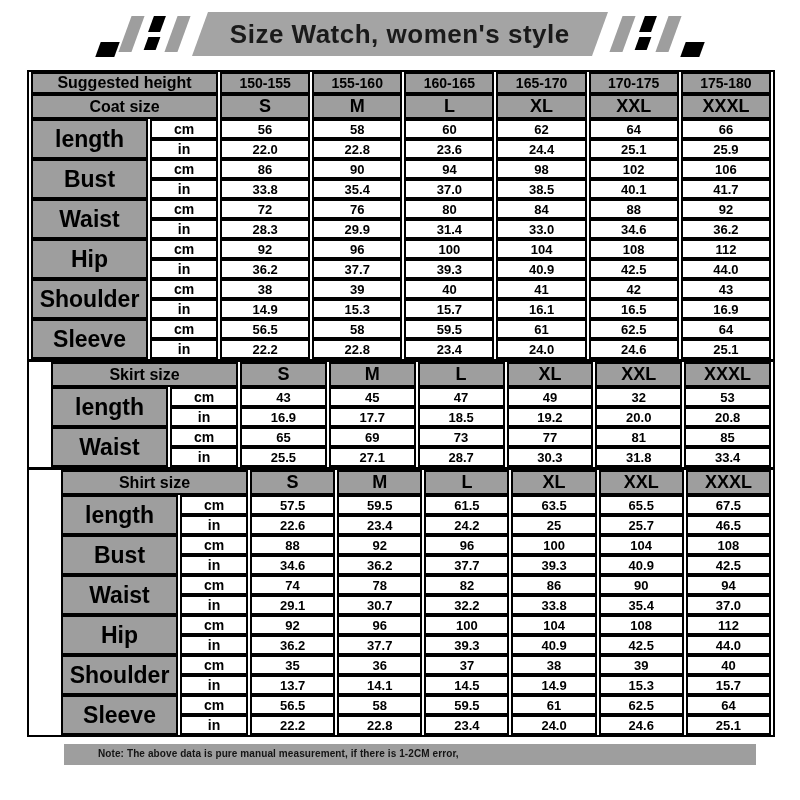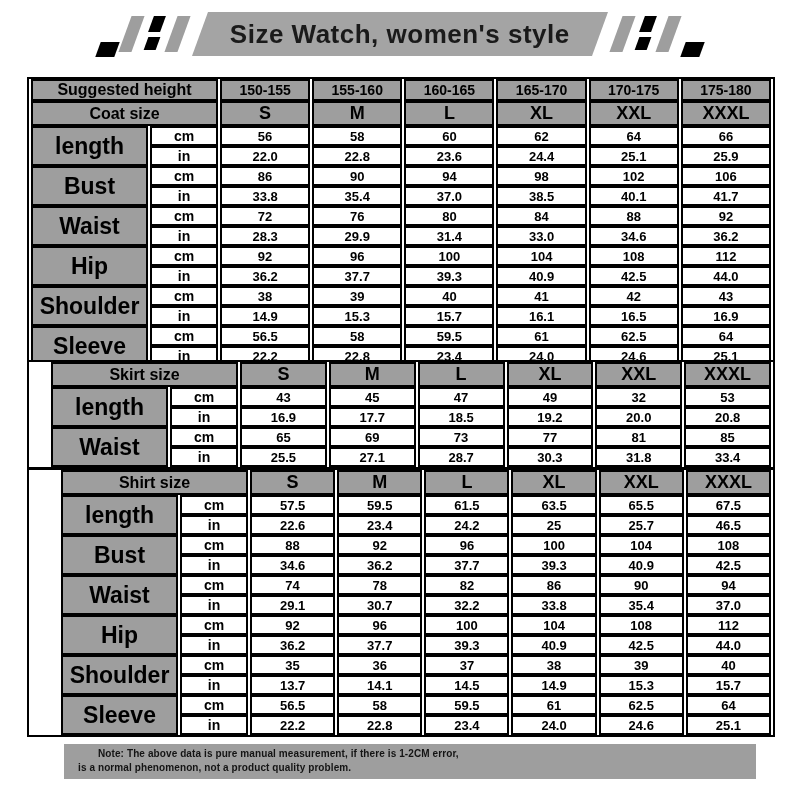--- a/index.html
+++ b/index.html
@@ -57,21 +57,21 @@
     font-weight:700; color:var(--text);
     overflow:hidden; white-space:nowrap;
   }
   th.group-label  { background:var(--header_bg); font-size:16px; height:20px; }
   th.height-col   { background:var(--header_bg); font-size:14px; height:20px; }
   th.size-col     { background:var(--header_bg); font-size:18px; height:20px; }
   td.measure      { background:var(--header_bg); font-size:23px; }
   td.unit         { background:var(--value_bg); font-size:14px; height:15px; }
   td.val          { background:var(--value_bg); font-size:13px; height:15px; }
 
-  #table-coat  { top:77px; }
+  #table-coat  { top:70px; }
   #table-skirt { top:360px;padding-left:20px; }
   #table-shirt { top:468px;padding-left:30px; }
 
   
   .note-bar {
     position:absolute; top:744px; left:64px; width:692px;
     background:var(--note_bg);
     padding:3px 0 4px 0;
     font-size:10px; font-weight:700; color:#141414;
     line-height:14px; letter-spacing:0.1px;
@@ -450,14 +450,13 @@
         <td class="val">23.4</td>
         <td class="val">24.0</td>
         <td class="val">24.6</td>
         <td class="val">25.1</td>
       </tr>
     </tbody>
 </table>
 
 <div class="note-bar">
   <div class="note-line1">Note: The above data is pure manual measurement, if there is 1-2CM error,</div>
-  <div class="note-line2">is a normal phenomenon, not a product quality problem.</div>
 </div>
 
 </body></html>

